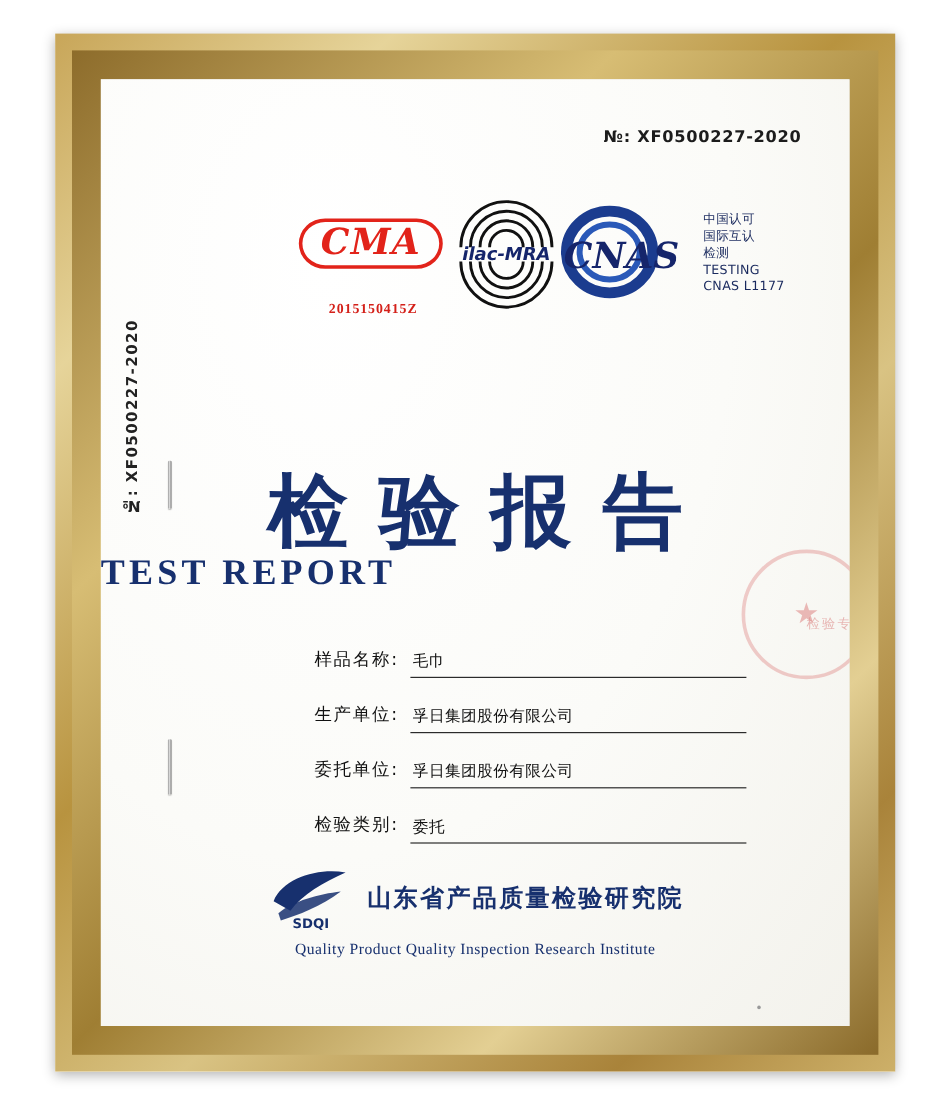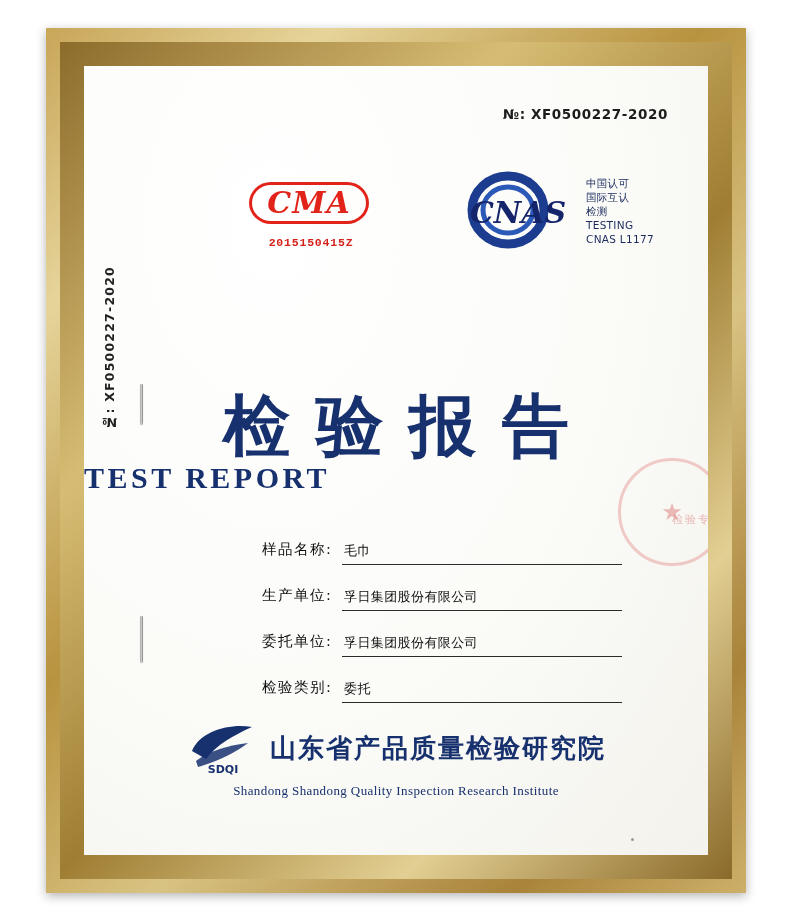--- a/index.html
+++ b/index.html
@@ -131,22 +131,22 @@
     line-height: 42px;
     font-family: "DejaVu Serif", serif;
     font-weight: bold;
     font-style: italic;
     font-size: 30px;
     color: #e2231a;
     letter-spacing: 1px;
     text-align: center;
   }
   #cma-code {
-    margin-top: 8px;
-    font-family: Liberation Mono, monospace;
+    margin-top: 24px;
+    font-family: Liberation Serif, serif;
     font-size: 11.5px;
     font-weight: bold;
     color: #d4211a;
     letter-spacing: 0.8px;
   }
 
   
   #ilac-block {
     position: absolute;
     left: 284px;
@@ -293,21 +293,21 @@
   }
   #sdqi-logo {
     width: 74px;
     height: 54px;
     position: relative;
     flex: none;
   }
   #sdqi-logo svg { display: block; }
   #footer-cn {
     font-family: Liberation Sans, sans-serif;
-    font-size: 26px;
+    font-size: 20px;
     font-weight: bold;
     color: #17306e;
     letter-spacing: 2px;
     white-space: nowrap;
   }
   #footer-en {
     margin-top: 8px;
     font-family: "Liberation Serif", serif;
     font-size: 13px;
     color: #17306e;
@@ -340,20 +340,35 @@
         <div id="logo-row">
 
           <div id="cma-block">
             <div id="cma-mark">
               <div class="ring"></div>
               <div class="letters">CMA</div>
             </div>
             <div id="cma-code">2015150415Z</div>
           </div>
 
+          <div id="ilac-block">
+            <svg width="108" height="92" viewBox="0 0 108 92">
+              <g fill="none" stroke="#111111" stroke-width="2.4">
+                <path d="M16 40 A38 38 0 0 1 92 40"></path>
+                <path d="M24 40 A30 30 0 0 1 84 40"></path>
+                <path d="M32 40 A22 22 0 0 1 76 40"></path>
+                <path d="M40 40 A14 14 0 0 1 68 40"></path>
+                <path d="M16 52 A38 38 0 0 0 92 52"></path>
+                <path d="M24 52 A30 30 0 0 0 84 52"></path>
+                <path d="M32 52 A22 22 0 0 0 76 52"></path>
+                <path d="M40 52 A14 14 0 0 0 68 52"></path>
+              </g>
+              <text x="54" y="51" text-anchor="middle" font-family="DejaVu Sans, sans-serif" font-size="15" font-weight="bold" font-style="italic" fill="#15256b">ilac-MRA</text>
+            </svg>
+          </div>
 
           <div id="cnas-block">
             <svg width="120" height="86" viewBox="0 0 120 86">
               <ellipse cx="52" cy="40" rx="36" ry="34" fill="none" stroke="#1b3c8f" stroke-width="9"></ellipse>
               <ellipse cx="52" cy="40" rx="25" ry="23" fill="none" stroke="#2a59b8" stroke-width="5"></ellipse>
               <text x="62" y="53" text-anchor="middle" font-family="DejaVu Serif, serif" font-size="30" font-weight="bold" font-style="italic" fill="#15256b">CNAS</text>
             </svg>
           </div>
 
           <div id="cnas-text">
@@ -400,21 +415,21 @@
           <div id="footer-row">
             <div id="sdqi-logo">
               <svg width="74" height="54" viewBox="0 0 74 54">
                 <path d="M6 30 C14 10, 44 2, 66 6 C48 14, 30 24, 20 38 Z" fill="#17306e"></path>
                 <path d="M10 40 C22 30, 44 24, 62 22 C46 34, 26 42, 12 46 Z" fill="#17306e" opacity="0.85"></path>
                 <text x="37" y="52" text-anchor="middle" font-family="DejaVu Sans, sans-serif" font-size="11" font-weight="bold" fill="#17306e">SDQI</text>
               </svg>
             </div>
             <div id="footer-cn">山东省产品质量检验研究院</div>
           </div>
-          <div id="footer-en">Shandong Shandong Quality Inspection Research Institute</div>
+          <div id="footer-en">Quality Product Quality Inspection Research Institute</div>
         </div>
 
         <div id="footer-dot"></div>
 
       </div>
     </div>
   </div>
 </div>
 
 </body></html>

